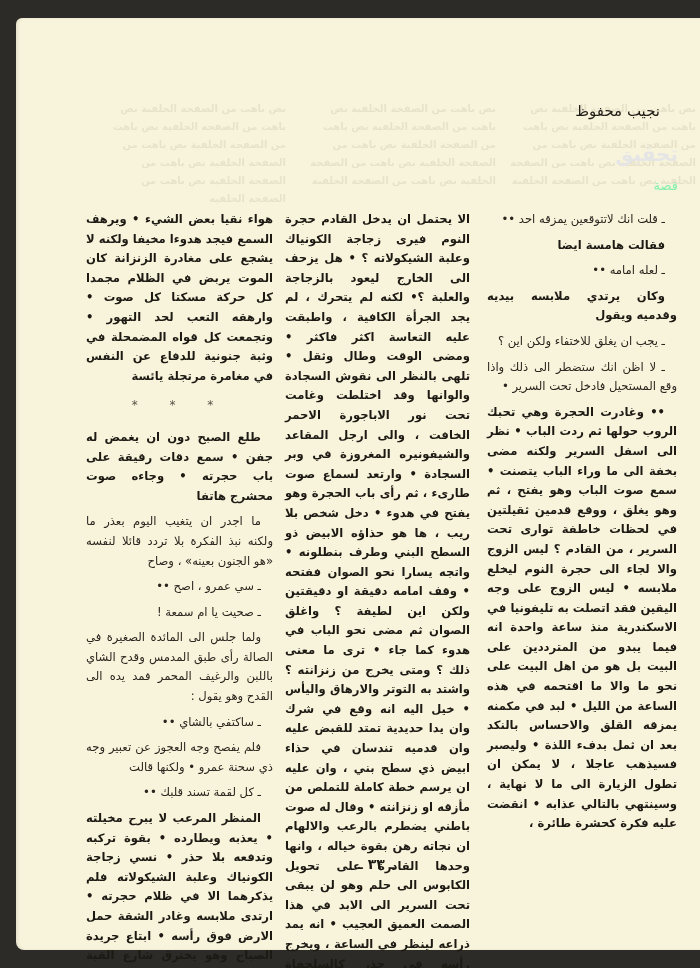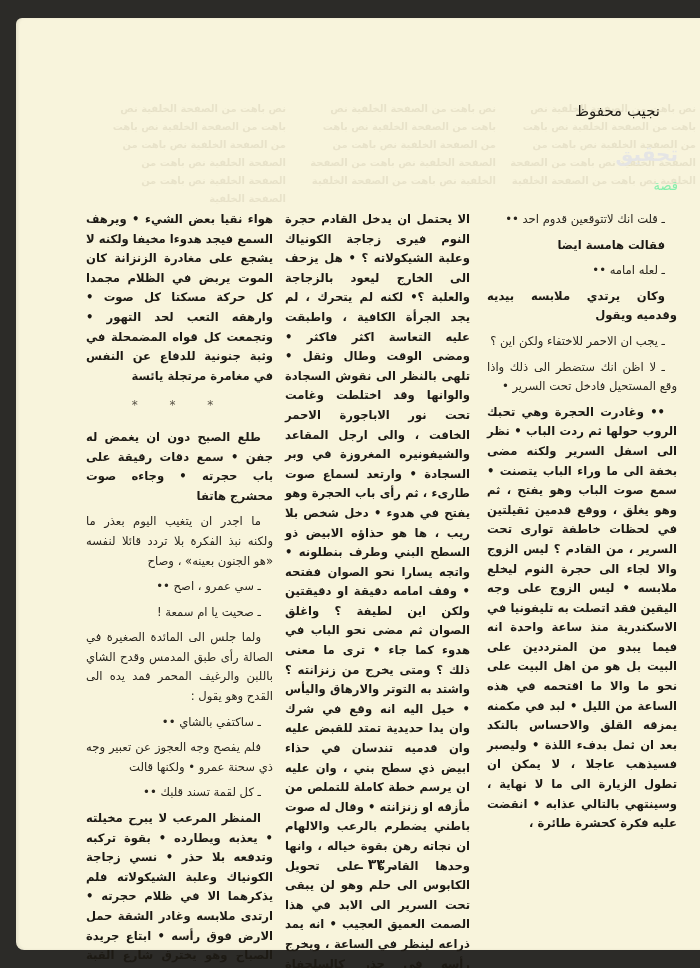--- a/index.html
+++ b/index.html
@@ -118,25 +118,25 @@
   <div class="ghost g3">نص باهت من الصفحة الخلفية نص باهت من الصفحة الخلفية نص باهت من الصفحة الخلفية نص باهت من الصفحة الخلفية نص باهت من الصفحة الخلفية نص باهت من الصفحة الخلفية</div>
 </div>
 
 <div class="header">
   <p class="author">نجيب محفوظ</p>
   <p class="title">تحقيق</p>
   <p class="genre">قصة</p>
 </div>
 
 <div class="column col-right">
-  <p class="dialog indent">ـ قلت انك لاتتوقعين قدوم احد ••</p>
+  <p class="dialog indent">ـ قلت انك لاتتوقعين يمزقه احد ••</p>
   <p class="bold indent">فقالت هامسة ايضا</p>
   <p class="dialog indent">ـ لعله امامه ••</p>
   <p class="bold indent">وكان يرتدي ملابسه بيديه وقدميه ويقول</p>
-  <p class="dialog indent">ـ يجب ان الاحمر للاختفاء ولكن اين ؟</p>
+  <p class="dialog indent">ـ يجب ان يغلق للاختفاء ولكن اين ؟</p>
   <p class="dialog indent">ـ لا اظن انك ستضطر الى ذلك واذا وقع المستحيل فادخل تحت السرير •</p>
   <p class="bold indent">•• وغادرت الحجرة وهي تحبك الروب حولها ثم ردت الباب • نظر الى اسفل السرير ولكنه مضى بخفة الى ما وراء الباب يتصنت • سمع صوت الباب وهو يفتح ، ثم وهو يغلق ، ووقع قدمين ثقيلتين في لحظات خاطفة توارى تحت السرير ، من القادم ؟ ليس الزوج والا لجاء الى حجرة النوم ليخلع ملابسه • ليس الزوج على وجه اليقين فقد اتصلت به تليفونيا في الاسكندرية منذ ساعة واحدة انه فيما يبدو من المترددين على البيت بل هو من اهل البيت على نحو ما والا ما اقتحمه في هذه الساعة من الليل • لبد في مكمنه يمزقه القلق والاحساس بالنكد بعد ان ثمل بدفء اللذة • وليصبر فسيذهب عاجلا ، لا يمكن ان تطول الزيارة الى ما لا نهاية ، وسينتهي بالتالي عذابه • انقضت عليه فكرة كحشرة طائرة ،</p>
 </div>
 
 <div class="column col-middle">
   <p class="bold">الا يحتمل ان يدخل القادم حجرة النوم فيرى زجاجة الكونياك وعلبة الشيكولاته ؟ • هل يزحف الى الخارج ليعود بالزجاجة والعلبة ؟• لكنه لم يتحرك ، لم يجد الجرأة الكافية ، واطبقت عليه التعاسة اكثر فاكثر • ومضى الوقت وطال وثقل • تلهى بالنظر الى نقوش السجادة والوانها وقد اختلطت وغامت تحت نور الاباجورة الاحمر الخافت ، والى ارجل المقاعد والشيفونيره المغروزة في وبر السجادة • وارتعد لسماع صوت طارىء ، ثم رأى باب الحجرة وهو يفتح في هدوء • دخل شخص بلا ريب ، ها هو حذاؤه الابيض ذو السطح البني وطرف بنطلونه • واتجه يسارا نحو الصوان ففتحه • وقف امامه دقيقة او دقيقتين ولكن اين لطيفة ؟ واغلق الصوان ثم مضى نحو الباب في هدوء كما جاء • ترى ما معنى ذلك ؟ ومتى يخرج من زنزانته ؟ واشتد به التوتر والارهاق واليأس • خيل اليه انه وقع في شرك وان يدا حديدية تمتد للقبض عليه وان قدميه تندسان في حذاء ابيض ذي سطح بني ، وان عليه ان يرسم خطة كاملة للتملص من مأزقه او زنزانته • وقال له صوت باطني يضطرم بالرعب والالهام ان نجاته رهن بقوة خياله ، وانها وحدها القادرة على تحويل الكابوس الى حلم وهو لن يبقى تحت السرير الى الابد في هذا الصمت العميق العجيب • انه يمد ذراعه لينظر في الساعة ، ويخرج رأسه في حذر كالسلحفاة ليتنفس</p>
 </div>
 
 <div class="column col-left">
   <p class="bold">هواء نقيا بعض الشيء • ويرهف السمع فيجد هدوءا مخيفا ولكنه لا يشجع على مغادرة الزنزانة كان الموت يربض في الظلام مجمدا كل حركة مسكتا كل صوت • وارهقه التعب لحد التهور • وتجمعت كل قواه المضمحلة في وثبة جنونية للدفاع عن النفس في مغامرة مرتجلة يائسة</p>

